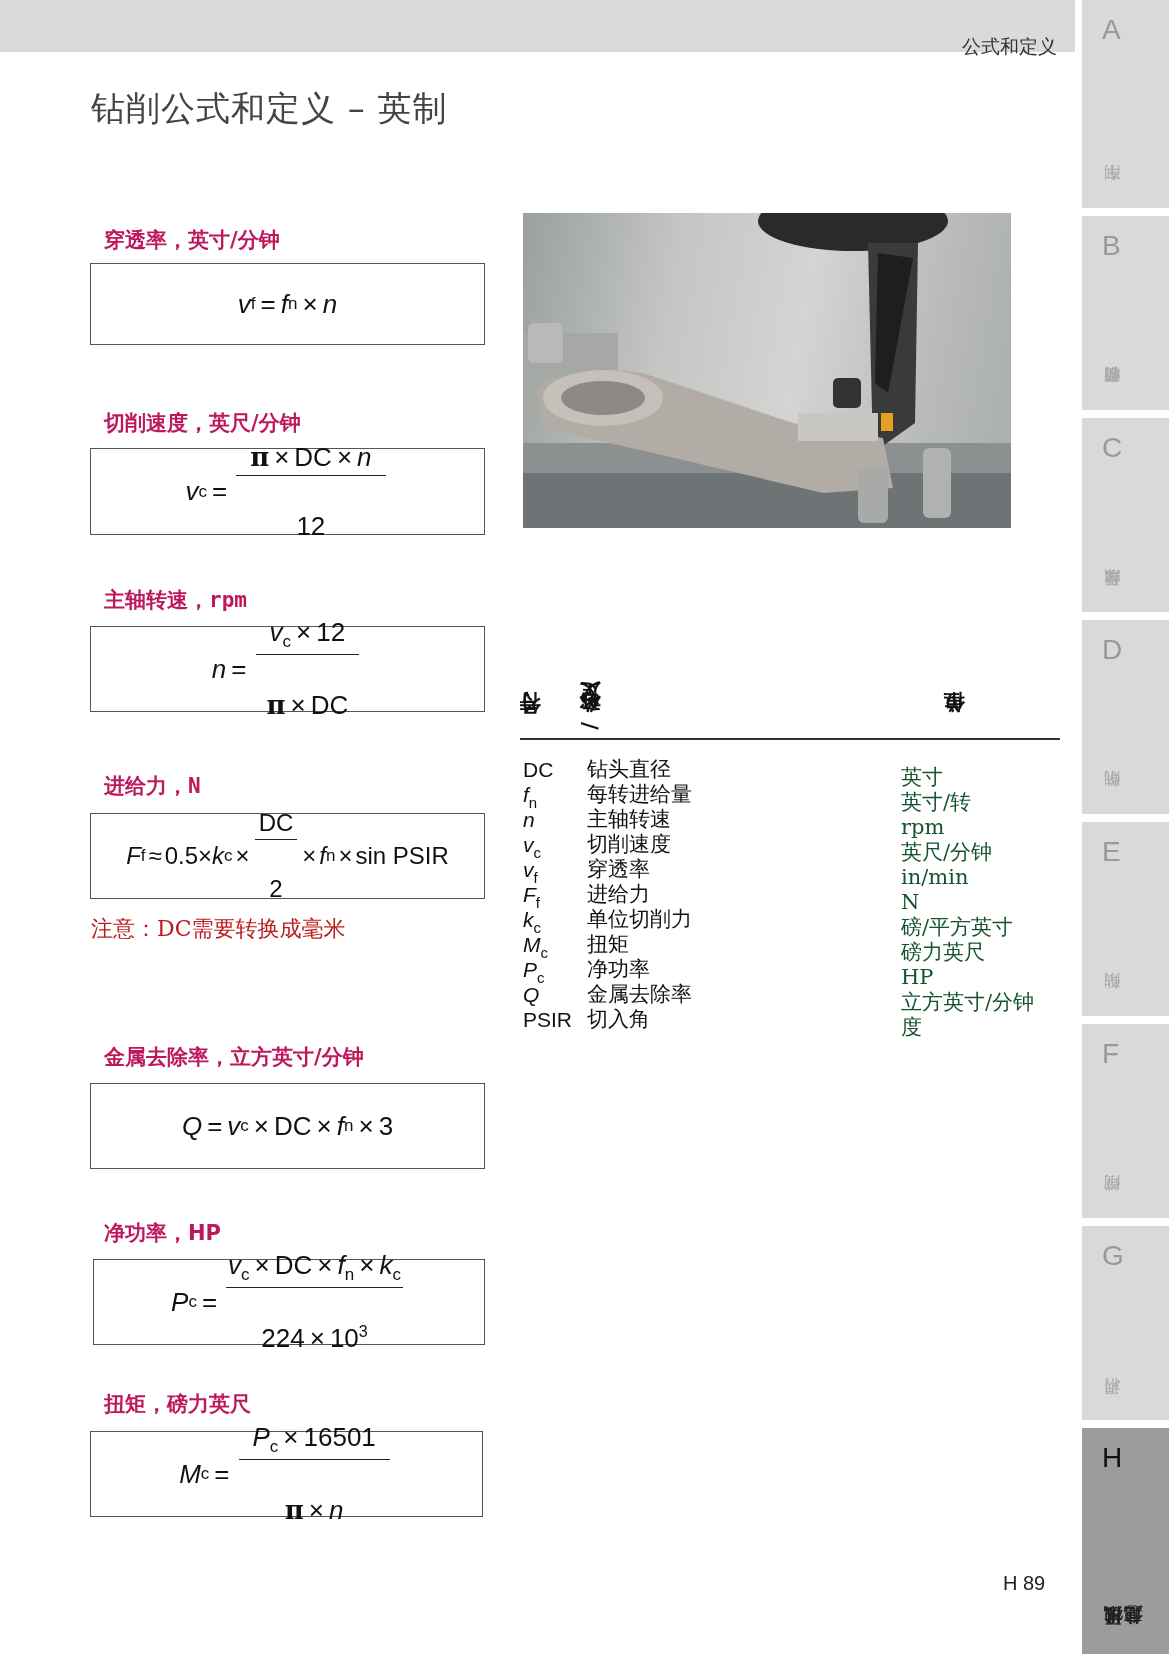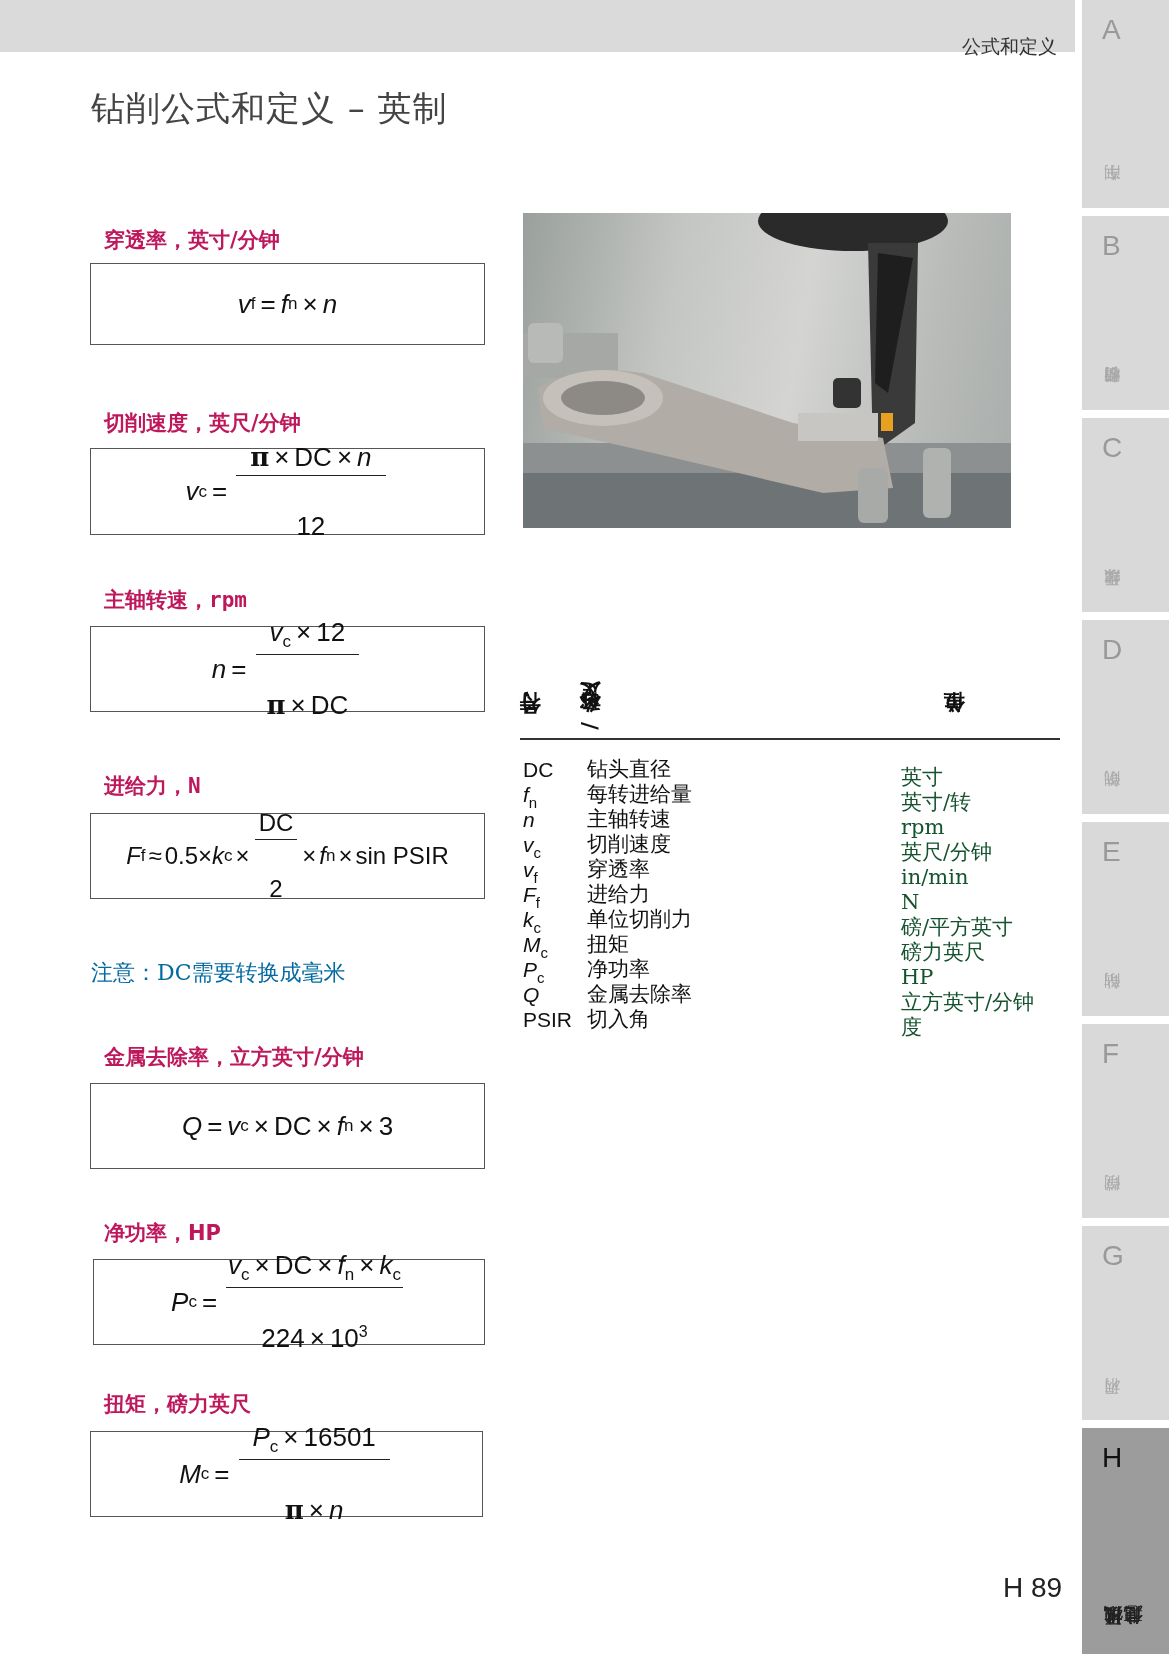--- a/index.html
+++ b/index.html
@@ -17,34 +17,34 @@
   .fbox { position: absolute; left: 90px; width: 395px; border: 1.5px solid #555; background: #fff; display: flex; align-items: center; justify-content: center; font-family: "Liberation Sans", sans-serif; font-size: 26px; color: #111; }
   .it { font-style: italic; }
   .sub { font-size: 17px; vertical-align: -6px; font-style: normal; }
   .sup { font-size: 16px; vertical-align: 10px; }
   .op { margin: 0 5px; }
   .frac { display: inline-flex; flex-direction: column; align-items: center; margin: 0 4px; gap: 33px; }
   .frac .num { padding: 0 14px 2px; border-bottom: 1.5px solid #222; white-space: nowrap; }
   .frac .den { padding-top: 2px; white-space: nowrap; }
   .pi { font-family: "DejaVu Serif", serif; font-weight: bold; }
 
-  .note { position: absolute; left: 91px; top: 914px; font-family: "DejaVu Serif", serif; font-size: 22px; color: #0369a1; margin-top: 44px; }
+  .note { position: absolute; left: 91px; top: 914px; font-family: "DejaVu Serif", serif; font-size: 22px; color: #b91c1c; }
 
   .photo { position: absolute; left: 523px; top: 213px; width: 488px; height: 315px; overflow: hidden; background: linear-gradient(100deg, #9aa09c 0%, #c4c6c3 30%, #d4d5d2 55%, #b8bbb8 80%, #a9adab 100%); }
 
   .tbl-head { position: absolute; top: 620px; left: 520px; width: 540px; height: 120px; border-bottom: 2px solid #333; }
   .vhead { position: absolute; bottom: 8px; font-size: 21px; color: #111; font-weight: bold; writing-mode: vertical-rl; transform: rotate(180deg); }
   .tbl-body { position: absolute; top: 757px; left: 523px; width: 540px; }
   .trow { position: relative; height: 25px; font-size: 21px; line-height: 25px; }
   .trow .sym { position: absolute; left: 0; font-family: "Liberation Sans", sans-serif; color: #111; }
   .trow .name { position: absolute; left: 64px; color: #111; font-family: "DejaVu Sans", sans-serif; }
   .trow .unit { position: absolute; left: 378px; font-family: "DejaVu Serif", serif; color: #14532d; margin-top: 8px; }
   .trow .sym .sub { font-size: 15px; vertical-align: -6px; }
 
-  .page-num { position: absolute; left: 1003px; top: 1572px; font-family: "Liberation Sans", sans-serif; font-size: 28px; color: #222; }
+  .page-num { position: absolute; left: 1003px; top: 1572px; font-family: "Liberation Sans", sans-serif; font-size: 20px; color: #222; }
 
   .tab { position: absolute; left: 1082px; width: 87px; background: #d9d9d9; }
   .tab .letter { position: absolute; top: 14px; left: 20px; font-family: "Liberation Sans", sans-serif; font-size: 28px; color: #999; }
   .tab .label { position: absolute; bottom: 14px; left: 20px; writing-mode: vertical-rl; transform: rotate(180deg); font-family: "DejaVu Serif", serif; font-size: 16px; color: #aaa; white-space: nowrap; }
   .tab.active { background: #9c9c9c; }
   .tab.active .letter { color: #111; }
   .tab.active .label { color: #222; font-size: 19px; line-height: 20px; white-space: pre; text-align: left; }
 </style>
 </head>
 <body>

